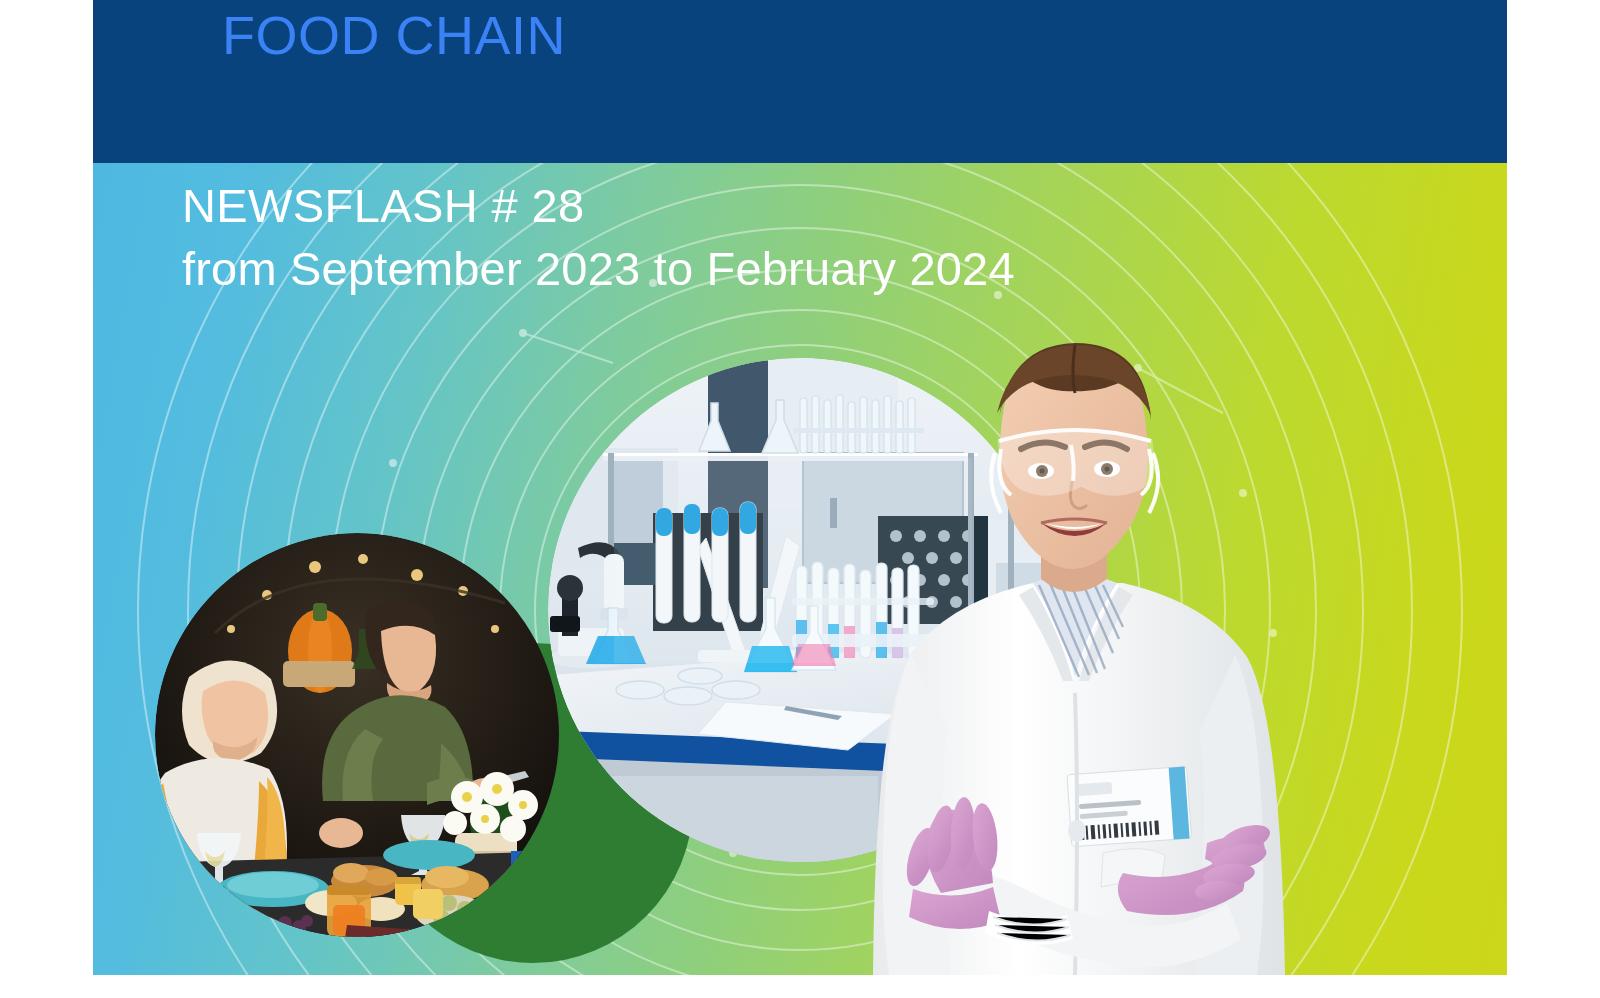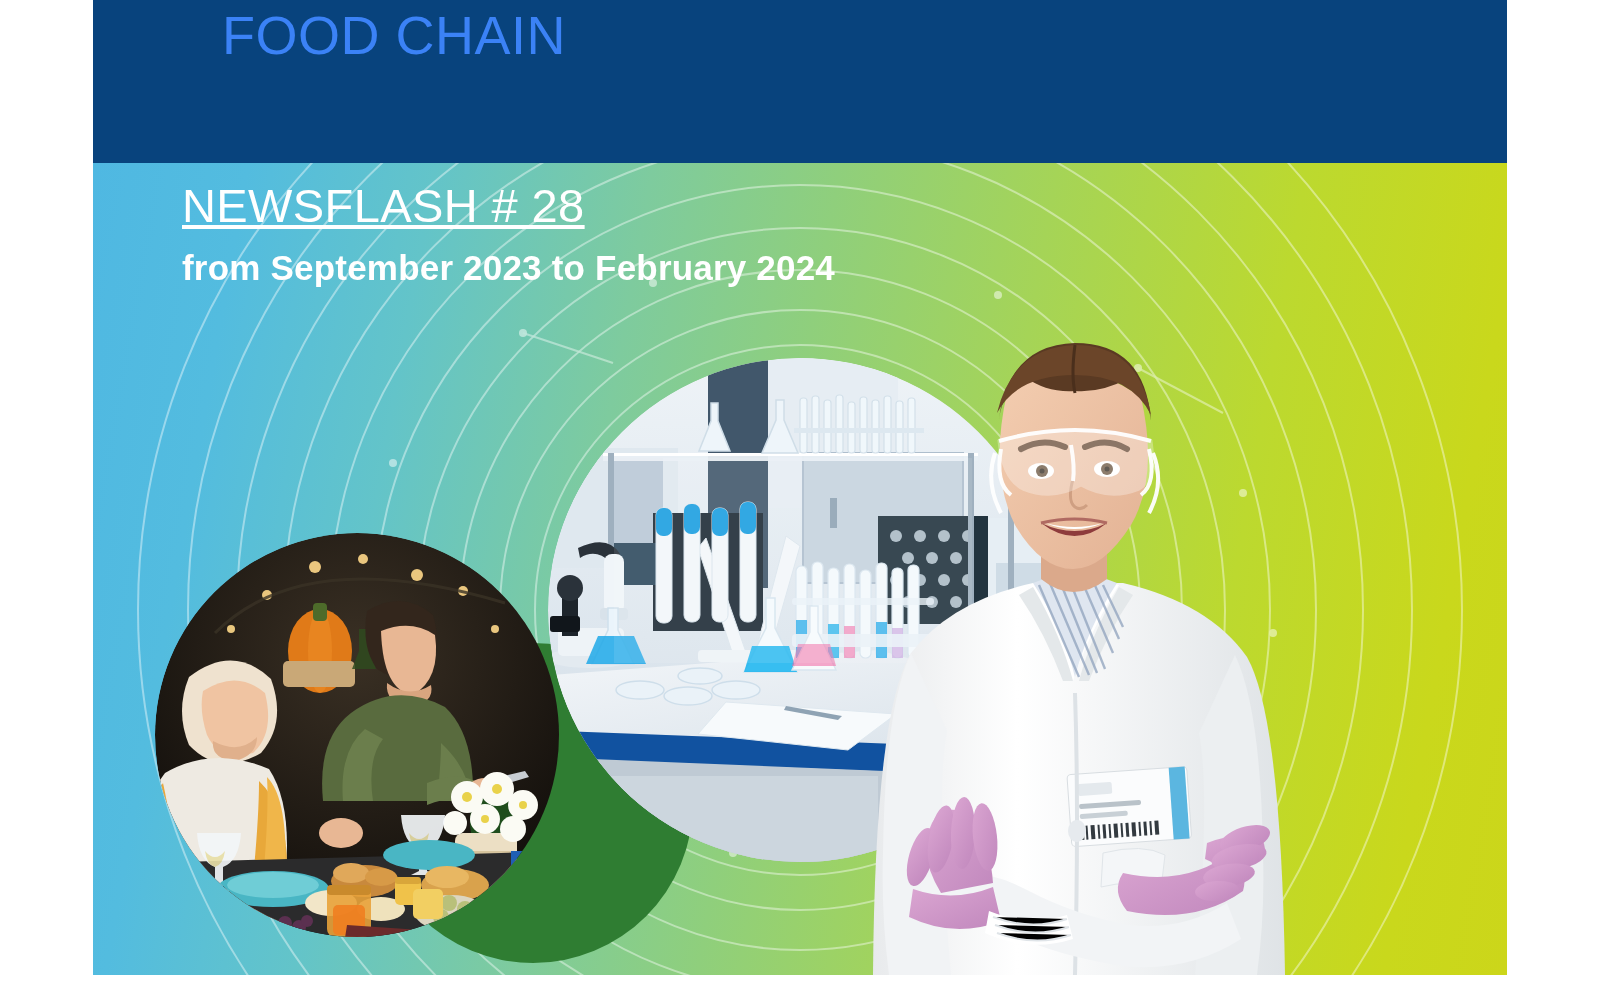--- a/index.html
+++ b/index.html
@@ -45,22 +45,22 @@
   }
 
   
   .arcs{position:absolute;left:0;top:0;width:1414px;height:812px;opacity:.55;}
 
   
   .subtitle-block{
     position:absolute; left:89px; top:14px; z-index:5;
     color:#ffffff; line-height:1.25; white-space:nowrap;
   }
-  .sub-line1{display:block;font-size:47px;font-weight:400;letter-spacing:.4px;text-decoration:underline;}
-  .sub-line2{display:block;font-size:35px;font-weight:700;letter-spacing:.2px;margin-top:10px;}
+  .sub-line1{display:block;font-size:47px;font-weight:400;letter-spacing:.4px;}
+  .sub-line2{display:block;font-size:47px;font-weight:400;letter-spacing:.2px;margin-top:4px;}
 
   
   .green-circle{
     position:absolute; left:280px; top:480px; width:320px; height:320px;
     border-radius:50%; background:#2f7d32; z-index:2;
   }
 
   
   .photo-food{
     position:absolute; left:62px; top:370px; width:405px; height:405px;

